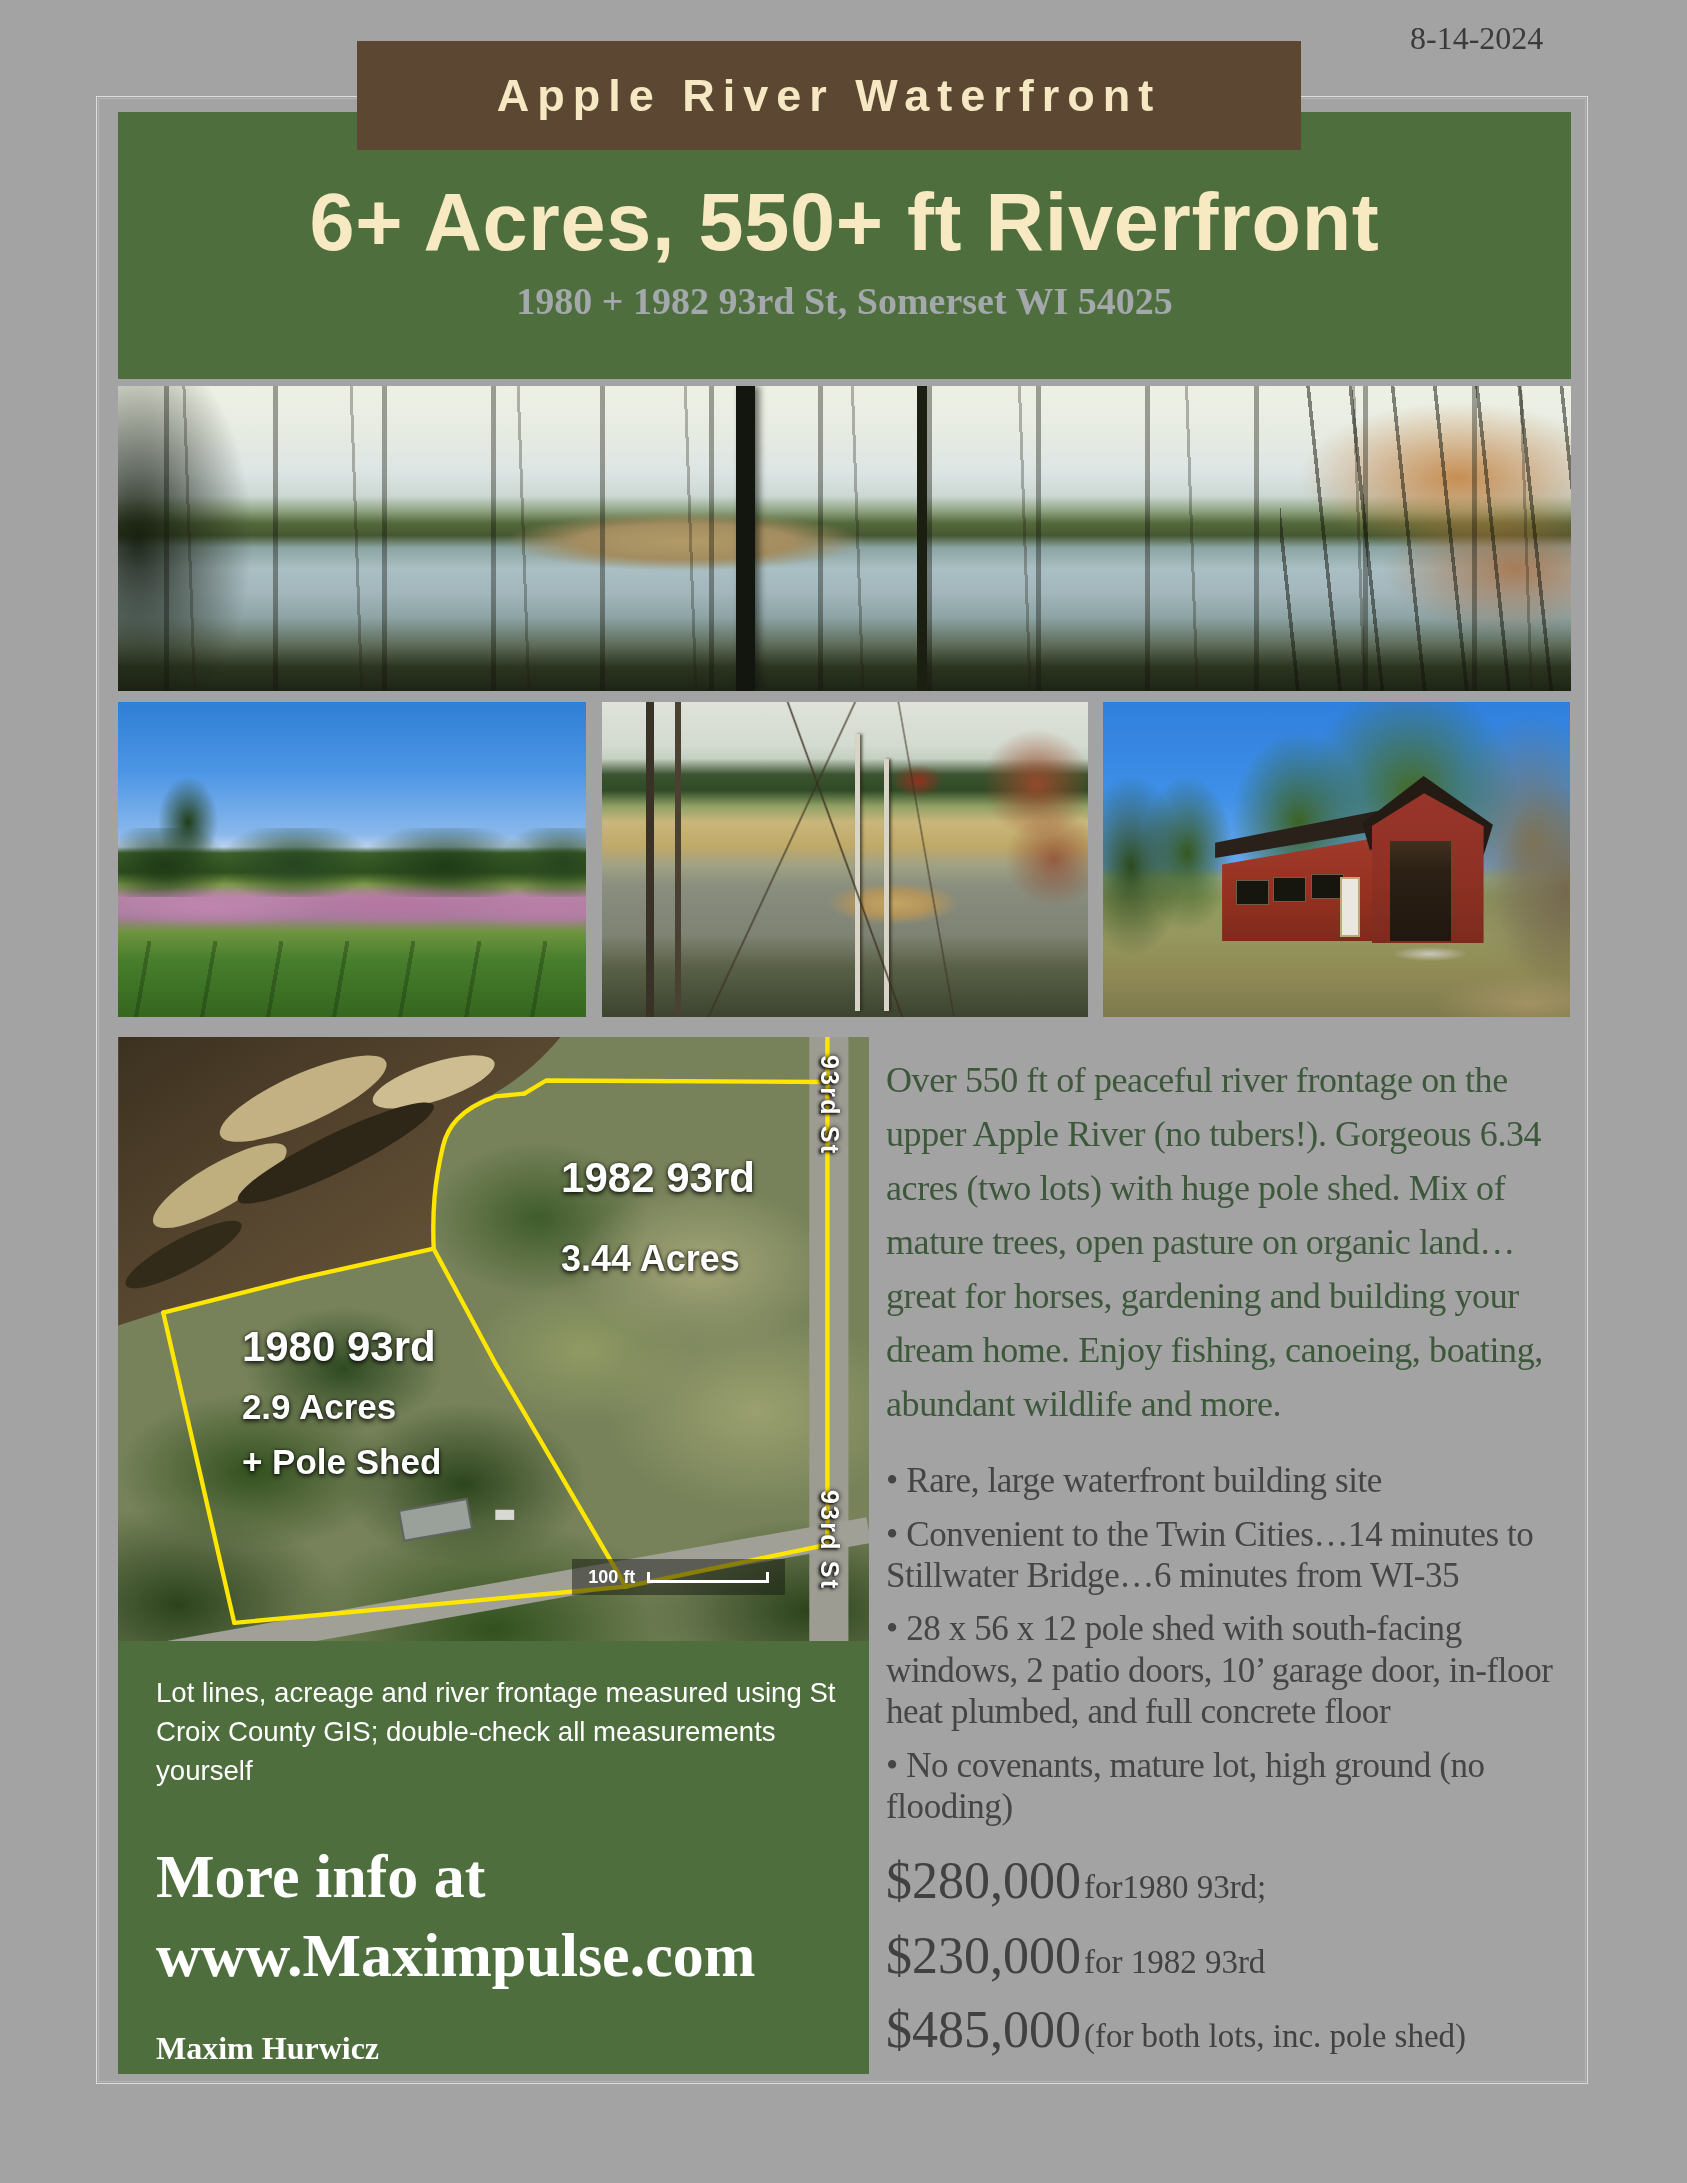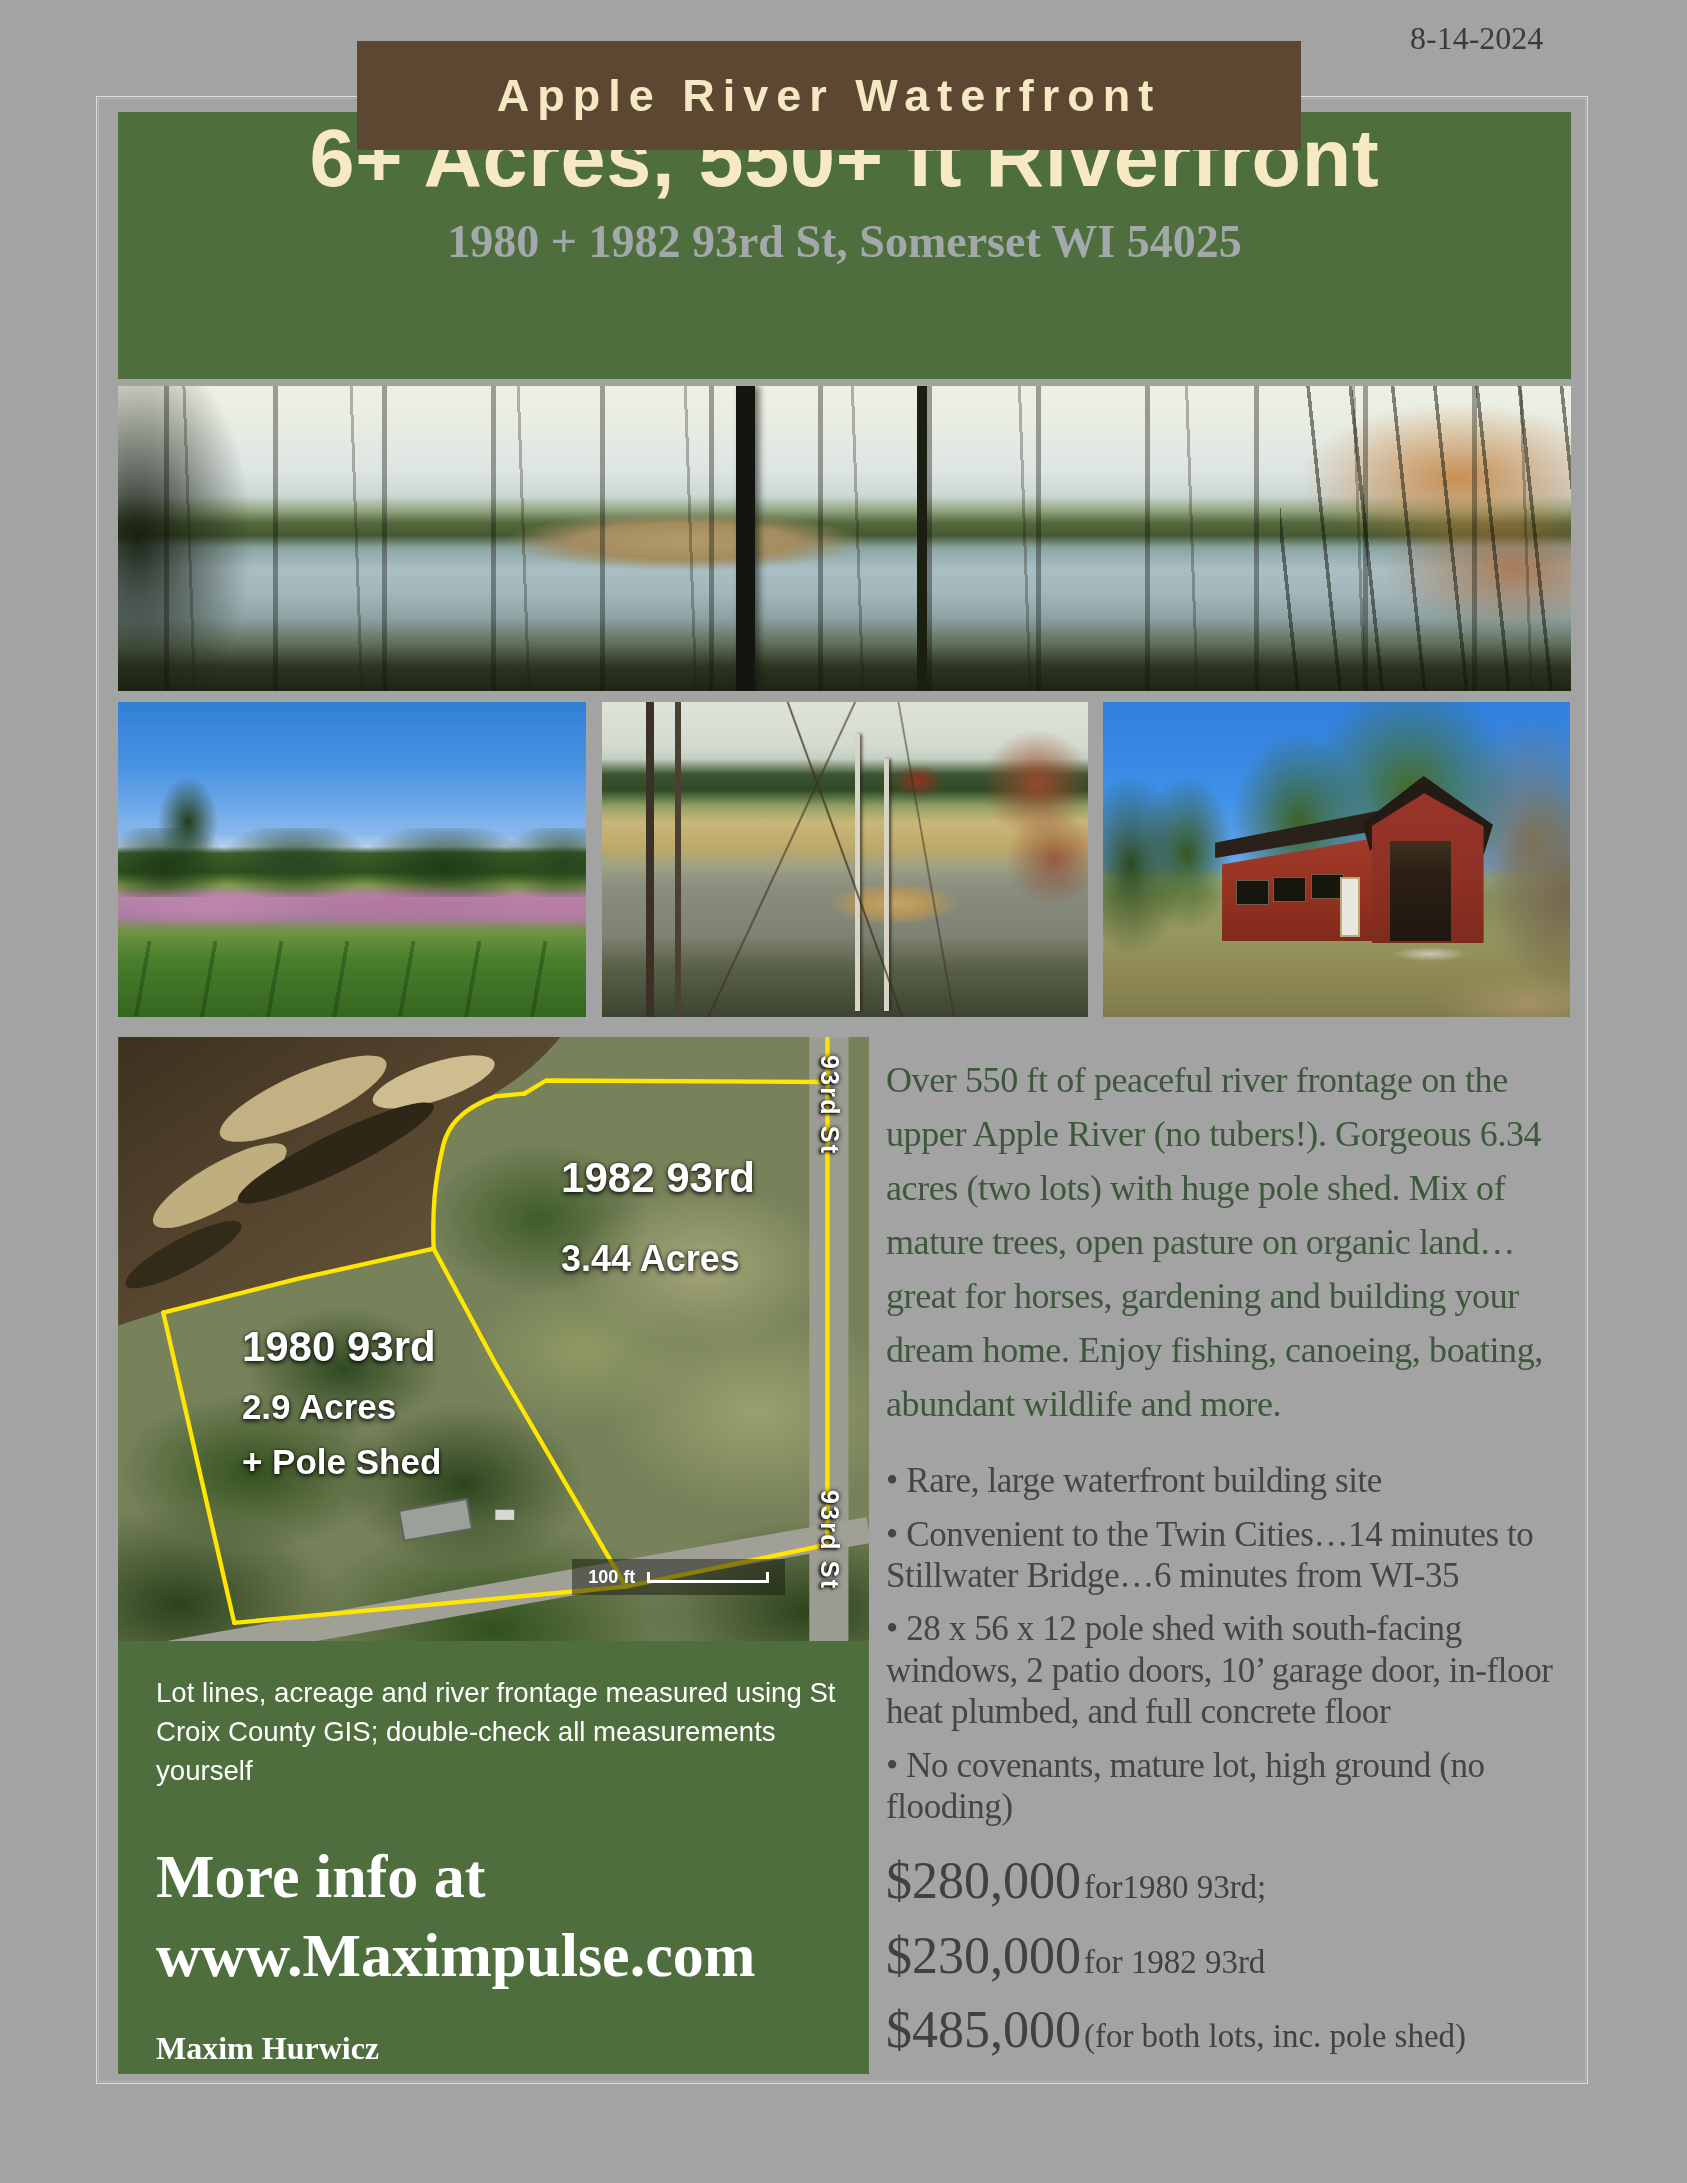--- a/index.html
+++ b/index.html
@@ -11,23 +11,23 @@
 
   .frame { position:absolute; left:98px; top:98px; width:1488px; height:1984px;
            border:1.5px solid #b5b5b5; outline:0.7px solid #dcdcdc; outline-offset:1.5px; }
 
   .banner { position:absolute; left:357px; top:41px; width:944px; height:109px;
             background:#5c4733; display:flex; align-items:center; justify-content:center; }
   .banner-title { color:#f6e8c3; font-size:45px; font-weight:bold; letter-spacing:8px; }
 
   .green-header { position:absolute; left:118px; top:112px; width:1453px; height:267px;
                   background:#4f6e3e; text-align:center; }
-  .green-title { color:#f7e9c2; font-size:81px; font-weight:bold; letter-spacing:0.7px; }
+  .green-title { margin-top:64px; color:#f7e9c2; font-size:81px; font-weight:bold; letter-spacing:0.7px; }
   .green-subtitle { margin-top:10.2px; color:#a3a8ab; font-family:"Liberation Serif", serif;
-                    font-size:46px; font-weight:bold; }
+                    font-size:38px; font-weight:bold; }
 
   .photo { position:absolute; overflow:hidden; }
 
   
   .pano { left:118px; top:386px; width:1453px; height:305px;
     background:linear-gradient(180deg,#eef0e4 0%,#e6ebe2 16%,#dde5e4 28%,#ccd8d4 36%,
       #8fa381 41%,#54683c 45%,#465832 49%,#8ba4a2 53%,#aabfc4 60%,#a2b6bb 68%,
       #8da3a4 76%,#5d6b58 85%,#2c3520 92%,#1d2416 100%); }
   .pano-island { position:absolute; left:24%; top:38%; width:30%; height:26%;
     background:radial-gradient(ellipse 55% 50% at 50% 50%, #b29a68 0%, #a38d60 45%, rgba(163,141,96,0) 75%); }

